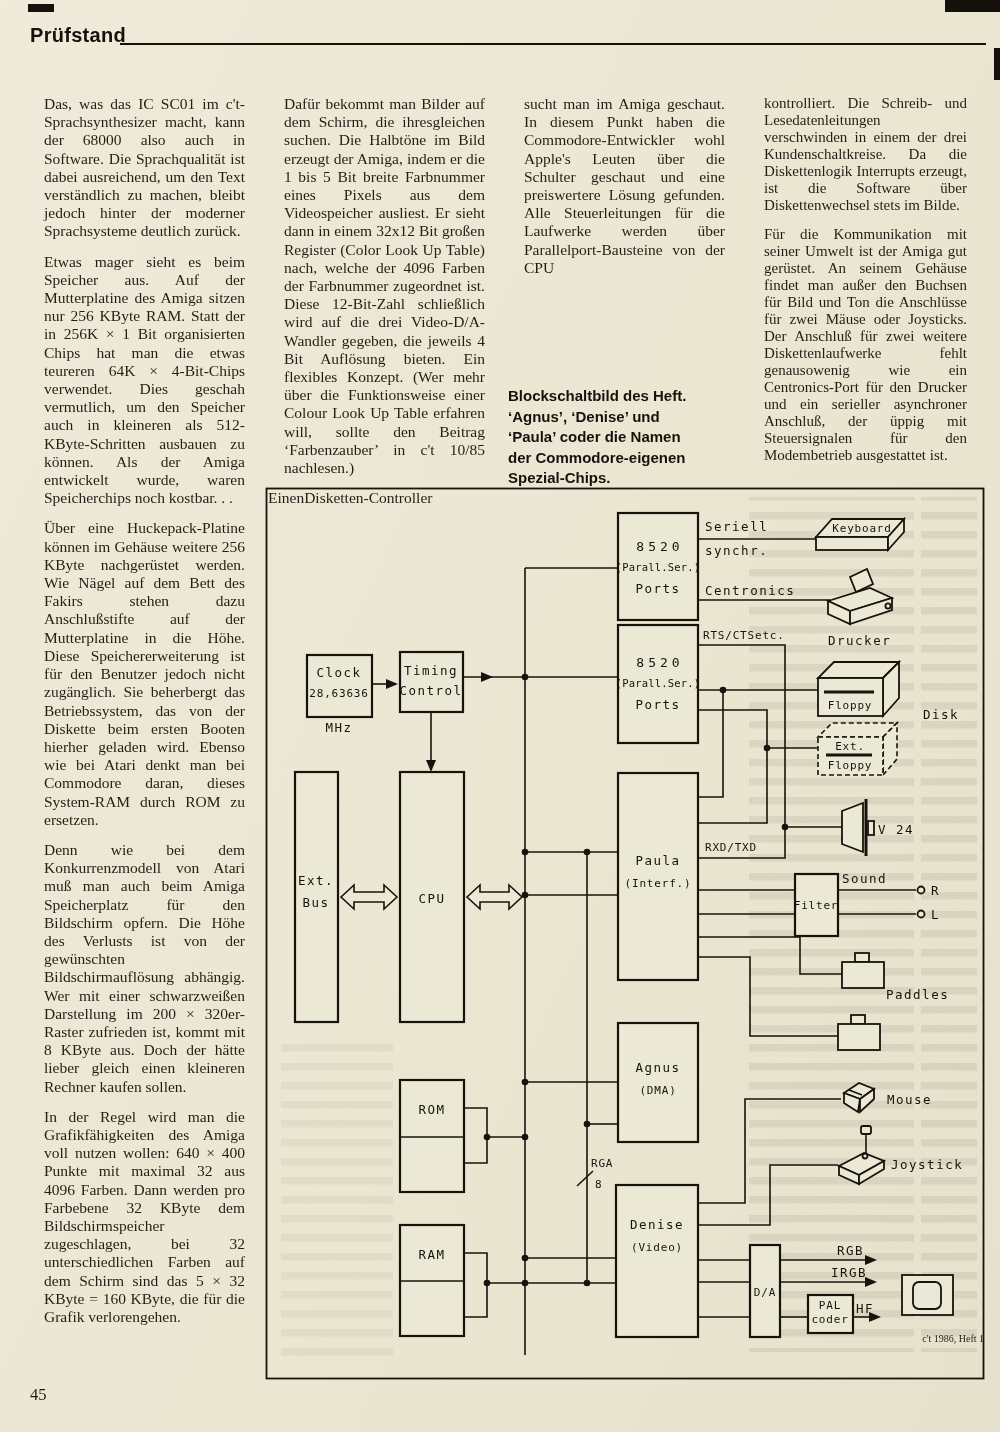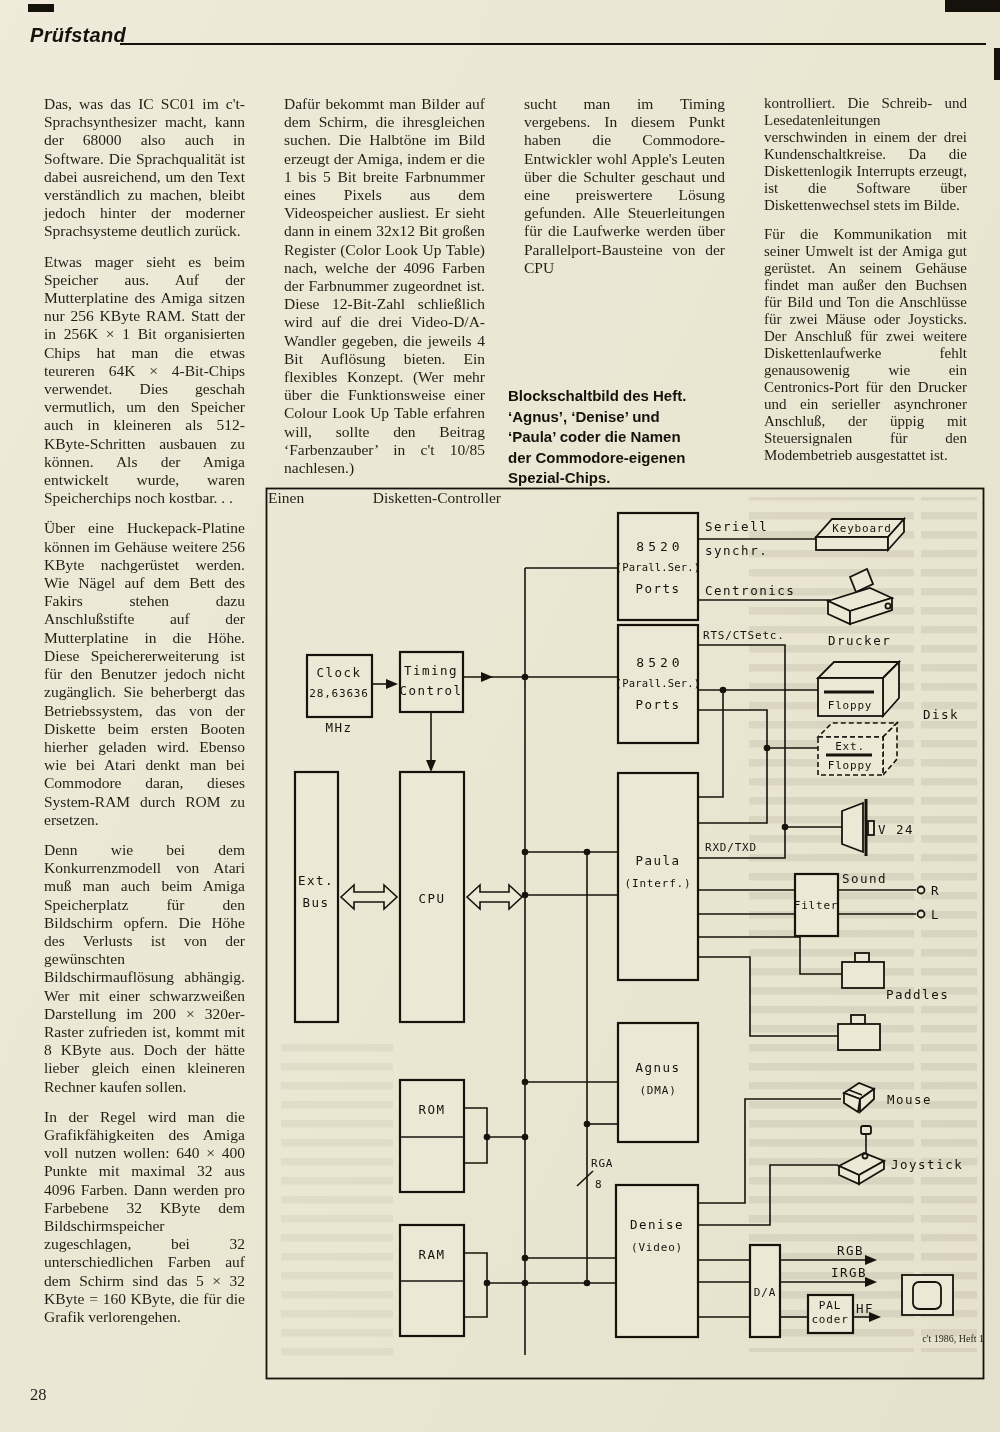--- a/index.html
+++ b/index.html
@@ -1,26 +1,26 @@
 <!DOCTYPE html>
 <html lang="de"><head>
 <meta charset="utf-8">
 <style>
   html,body{margin:0;padding:0}
   .page{position:relative;width:1000px;height:1432px;overflow:hidden;
         background:linear-gradient(115deg,#efead9 0%,#ebe6d2 55%,#e6e1cc 100%);
         font-family:"Liberation Serif",serif;color:#221e16}
   .mark{position:absolute;background:#15120c}
   .masthead{position:absolute;left:30px;top:24px;font-family:"Liberation Sans",sans-serif;
-        font-style:italic;font-weight:bold;font-size:20px;color:#15120c;letter-spacing:.3px}
+        font-weight:bold;font-size:20px;color:#15120c;letter-spacing:.3px}
   .rule{position:absolute;left:120px;top:43px;width:866px;height:2px;background:#15120c}
   .col{position:absolute;width:233px;text-align:justify;font-size:15.5px;line-height:18.2px}
   .col p{margin:0 16px 12px}
   .c4{font-size:15px;line-height:17px;width:235px}
-  .split{display:flex;justify-content:space-between;margin-top:2px;font-size:15.5px}
+  .split{display:flex;margin-top:2px;font-size:15.5px}
   .caption{position:absolute;left:508px;top:386px;width:240px;font-family:"Liberation Sans",sans-serif;
         font-weight:bold;font-size:15px;line-height:20.5px;color:#15120c}
   .diagram{position:absolute;left:265px;top:487px}
   svg text{fill:#16130d}
   .dl{font-family:"DejaVu Sans Mono",monospace;font-size:12.5px;letter-spacing:1.5px}
   .dlp{font-family:"DejaVu Sans Mono",monospace;font-size:13px;letter-spacing:4px}
   .dls{font-family:"DejaVu Sans Mono",monospace;font-size:10.5px;letter-spacing:.2px}
   .dln{font-family:"DejaVu Sans Mono",monospace;font-size:11px;letter-spacing:.8px}
   .ln{stroke:#16130d;stroke-width:1.6;fill:none}
   .bx{stroke:#16130d;stroke-width:2.2;fill:#ece8d6}
@@ -56,21 +56,21 @@
 
   <div class="col" style="left:268px;top:95px">
     <p>Dafür bekommt man Bilder auf dem Schirm, die ihresgleichen suchen. Die Halbtöne im Bild erzeugt der Amiga, indem er die 1 bis 5 Bit breite Farbnummer eines Pixels aus dem Videospeicher ausliest. Er sieht dann in einem 32x12 Bit großen Register (Color Look Up Table) nach, welche der 4096 Farben der Farbnummer zugeordnet ist. Diese 12-Bit-Zahl schließlich wird auf die drei Video-D/A-Wandler gegeben, die jeweils 4 Bit Auflösung bieten. Ein flexibles Konzept. (Wer mehr über die Funktionsweise einer Colour Look Up Table erfahren will, sollte den Beitrag ‘Farbenzauber’ in c't 10/85 nachlesen.)</p>
     <div class="split">
       <span>Einen</span>
       <span>Disketten-Controller</span>
     </div>
   </div>
 
   <div class="col" style="left:508px;top:95px">
-    <p>sucht man im Timing vergebens. In diesem Punkt haben die Commodore-Entwickler wohl Apple's Leuten über die Schulter geschaut und eine preiswertere Lösung gefunden. Alle Steuerleitungen für die Laufwerke werden über Parallelport-Bausteine von der CPU</p>
+    <p>sucht man im Amiga geschaut. In diesem Punkt haben die Commodore-Entwickler wohl Apple's Leuten über die Schulter geschaut und eine preiswertere Lösung gefunden. Alle Steuerleitungen für die Laufwerke werden über Parallelport-Bausteine von der CPU</p>
   </div>
 
   <div class="caption">
     <div>Blockschaltbild des Heft.</div>
     <div>‘Agnus’, ‘Denise’ und</div>
     <div>‘Paula’ coder die Namen</div>
     <div>der Commodore-eigenen</div>
     <div>Spezial-Chips.</div>
   </div>
 
@@ -302,16 +302,16 @@
       <text class="dl" x="622" y="617">Mouse</text>
       <text class="dl" x="626" y="682">Joystick</text>
       <text class="dln" x="326" y="680">RGA</text>
       <text class="dln" x="330" y="701">8</text>
       <text class="dl" x="572" y="768">RGB</text>
       <text class="dl" x="566" y="790">IRGB</text>
       <text class="dl" x="591" y="826">HF</text>
     </g>
   </svg>
 
-  <div class="footer-left">28</div>
+  <div class="footer-left">45</div>
   <div class="footer-right">c't 1986, Heft 1</div>
 
 </div>
 
 </body></html>

